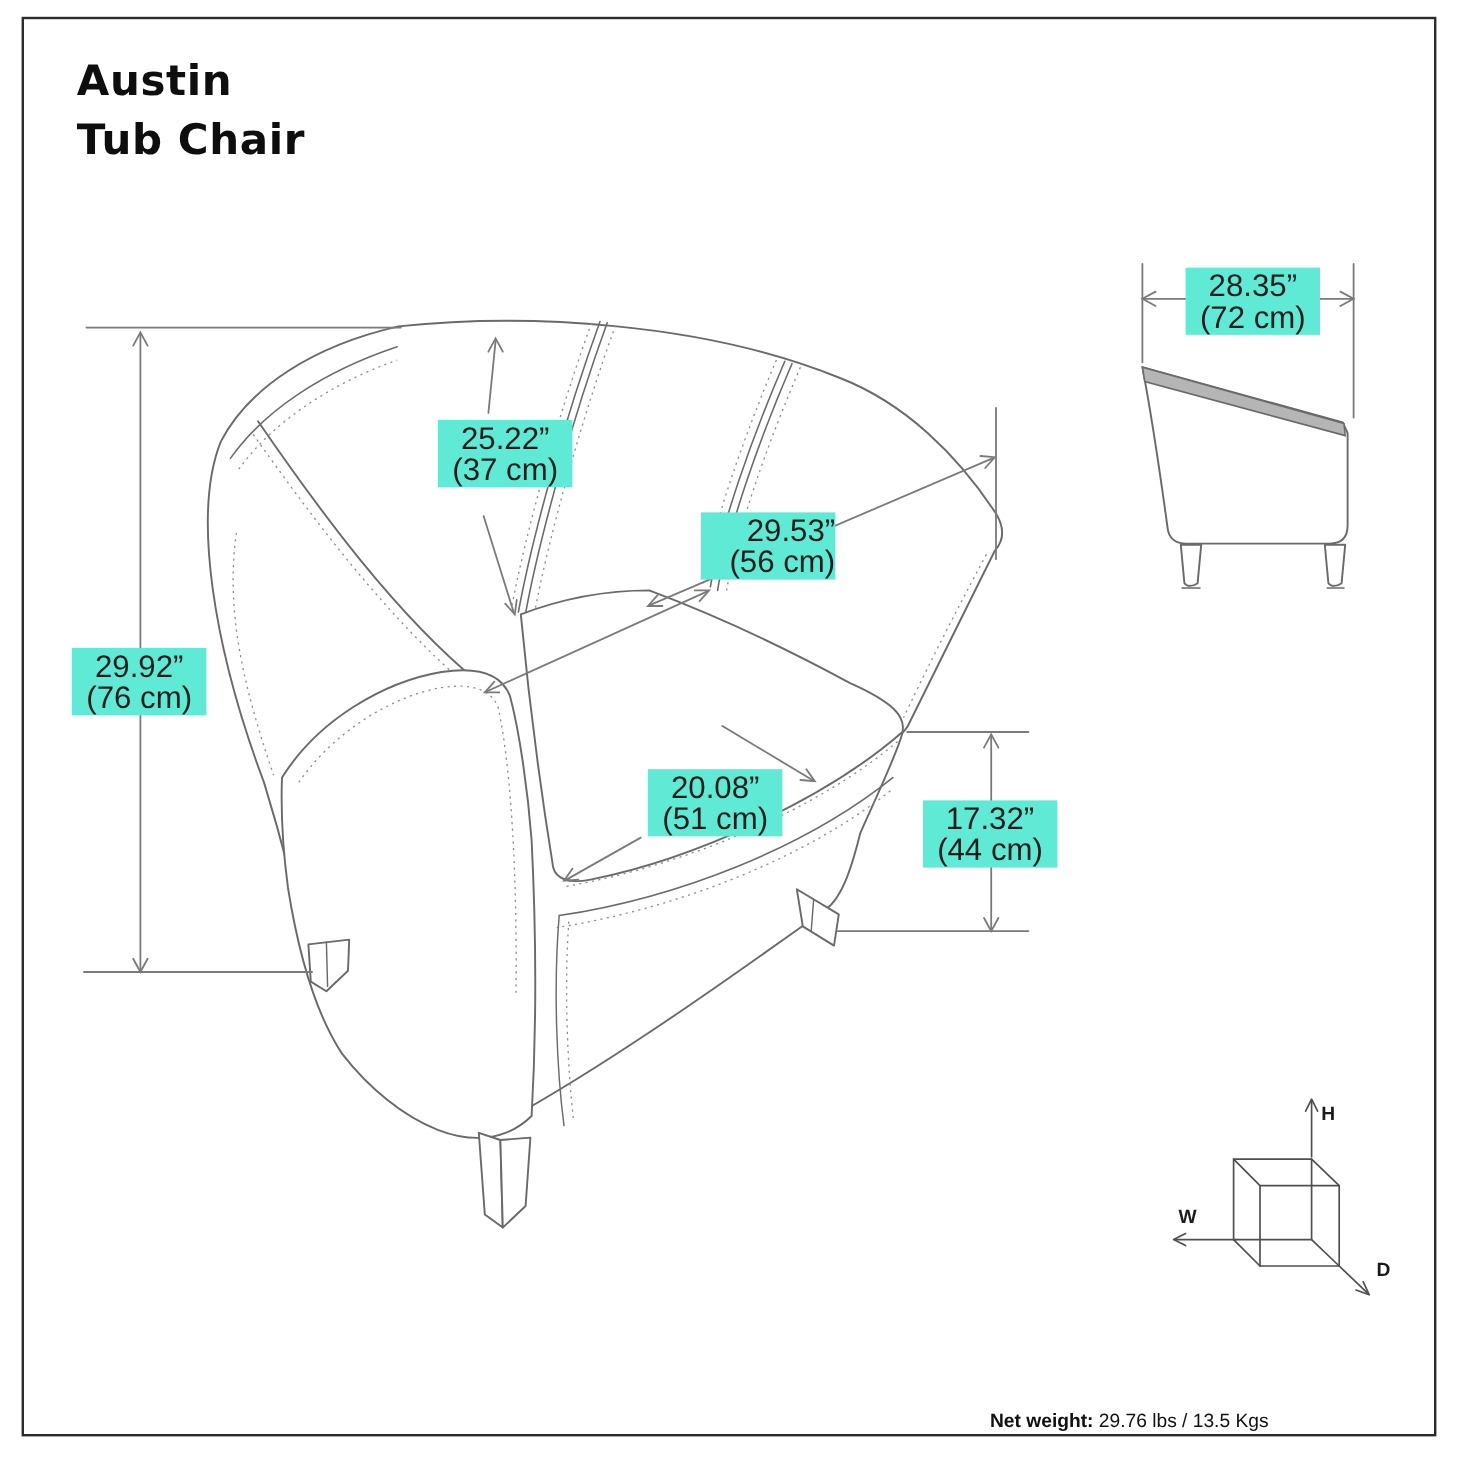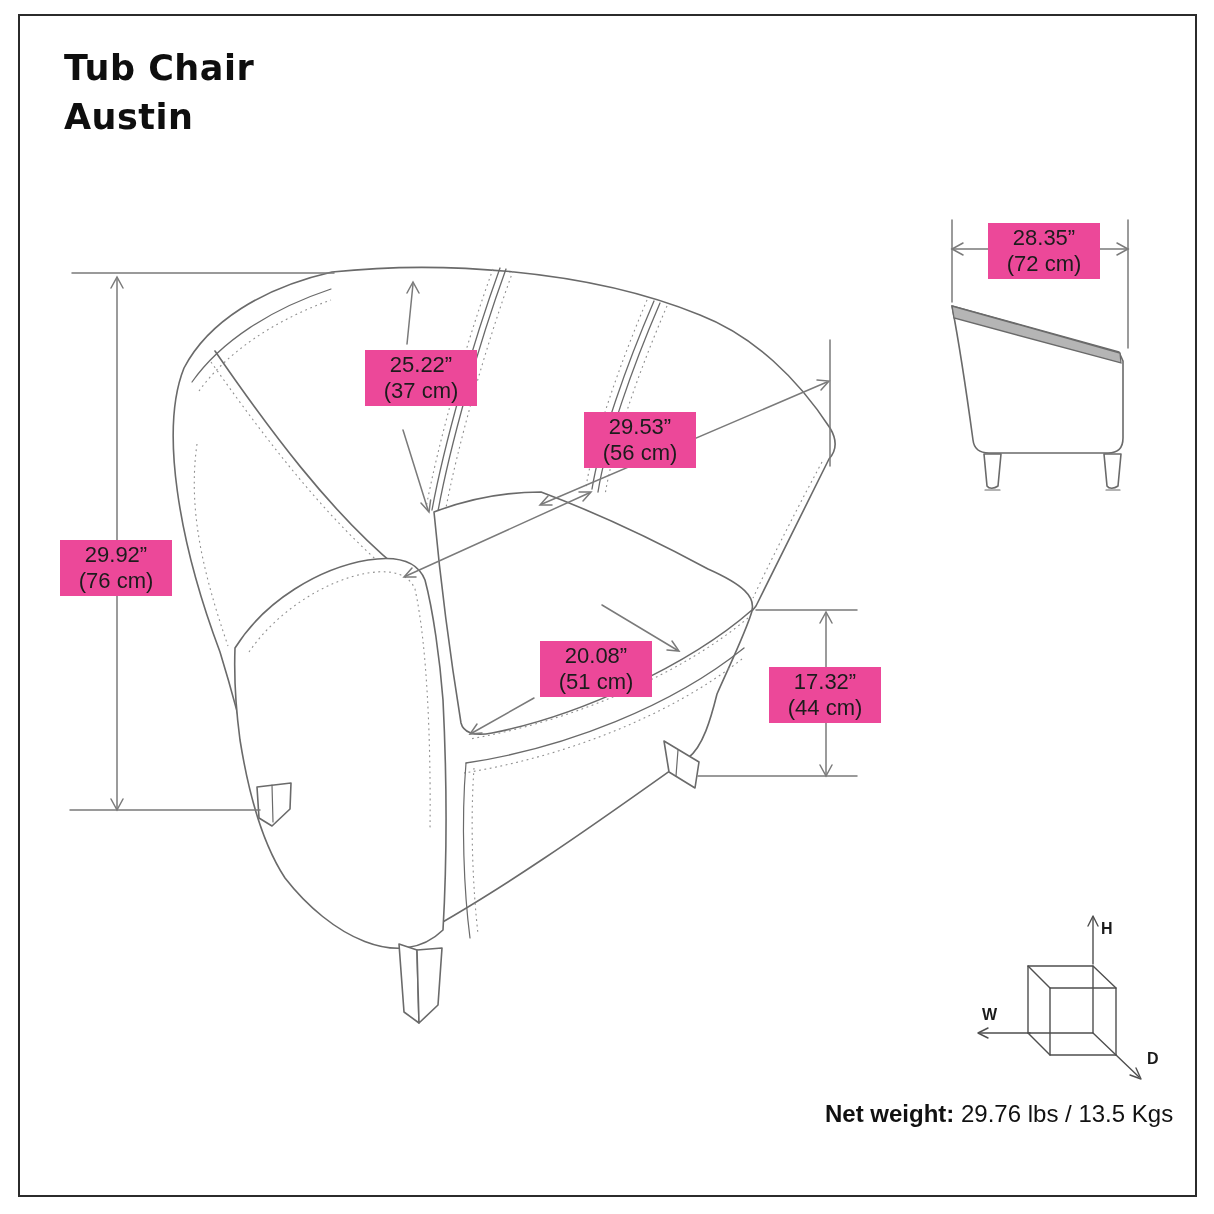--- a/index.html
+++ b/index.html
@@ -14,37 +14,37 @@
   svg{position:absolute;left:0;top:0;}
   .art{stroke:var(--line);stroke-width:1.6;fill:none;stroke-linecap:round;stroke-linejoin:round;}
   .fillw{fill:#ffffff;}
   .dash{stroke:var(--stitch);stroke-width:1.1;stroke-dasharray:1.8 3.6;fill:none;}
   .dim{stroke:var(--dim-line);stroke-width:1.5;fill:none;stroke-linecap:round;}
   .cube{stroke:#4f4f4f;stroke-width:1.4;fill:none;stroke-linecap:round;stroke-linejoin:round;}
   .band{fill:#b5b5b5;stroke:var(--line);stroke-width:1.3;}
   .title{position:absolute;left:64px;top:44px;
          font-family:"DejaVu Sans",sans-serif;font-weight:bold;
          font-size:35px;line-height:49px;letter-spacing:.5px;color:#0e0e0e;}
-  .dim-label{position:absolute;width:112px;text-align:center;background:#ec4899;
-             font-size:22px;line-height:26px;padding:2px 0;color:var(--text);}
+  .dim-label{position:absolute;width:112px;text-align:center;background:#5eead4;
+             font-size:26px;line-height:26px;padding:2px 0;color:var(--text);}
   .dim-label span{display:block;}
   .axis-label{position:absolute;font-weight:bold;font-size:16px;color:#1a1a1a;}
-  .net{position:absolute;left:825px;top:1100px;font-size:24px;color:#111;}
+  .net{position:absolute;left:825px;top:1176px;font-size:16px;color:#111;}
   .net b{font-weight:bold;}
 </style>
 </head>
 <body>
 
 <div id="page">
 
   <div id="frame"></div>
 
   <div class="title">
+    <div>Austin</div>
     <div>Tub Chair</div>
-    <div>Austin</div>
   </div>
 
   <svg width="1214" height="1214" viewBox="0 0 1214 1214">
 
     <g>
 
       <path class="art fillw" d="
         M 332,272
         C 262,288 208,322 184,368
         C 160,428 178,540 220,652
@@ -187,21 +187,21 @@
   </svg>
 
   <div class="dim-label" style="left:60px;top:540px;">
     <span>29.92”</span>
     <span>(76 cm)</span>
   </div>
   <div class="dim-label" style="left:365px;top:350px;">
     <span>25.22”</span>
     <span>(37 cm)</span>
   </div>
-  <div class="dim-label" style="left:584px;top:412px;">
+  <div class="dim-label" style="left:584px;top:427px;text-align:right;">
     <span>29.53”</span>
     <span>(56 cm)</span>
   </div>
   <div class="dim-label" style="left:540px;top:641px;">
     <span>20.08”</span>
     <span>(51 cm)</span>
   </div>
   <div class="dim-label" style="left:769px;top:667px;text-align:center;">
     <span>17.32”</span>
     <span>(44 cm)</span>

